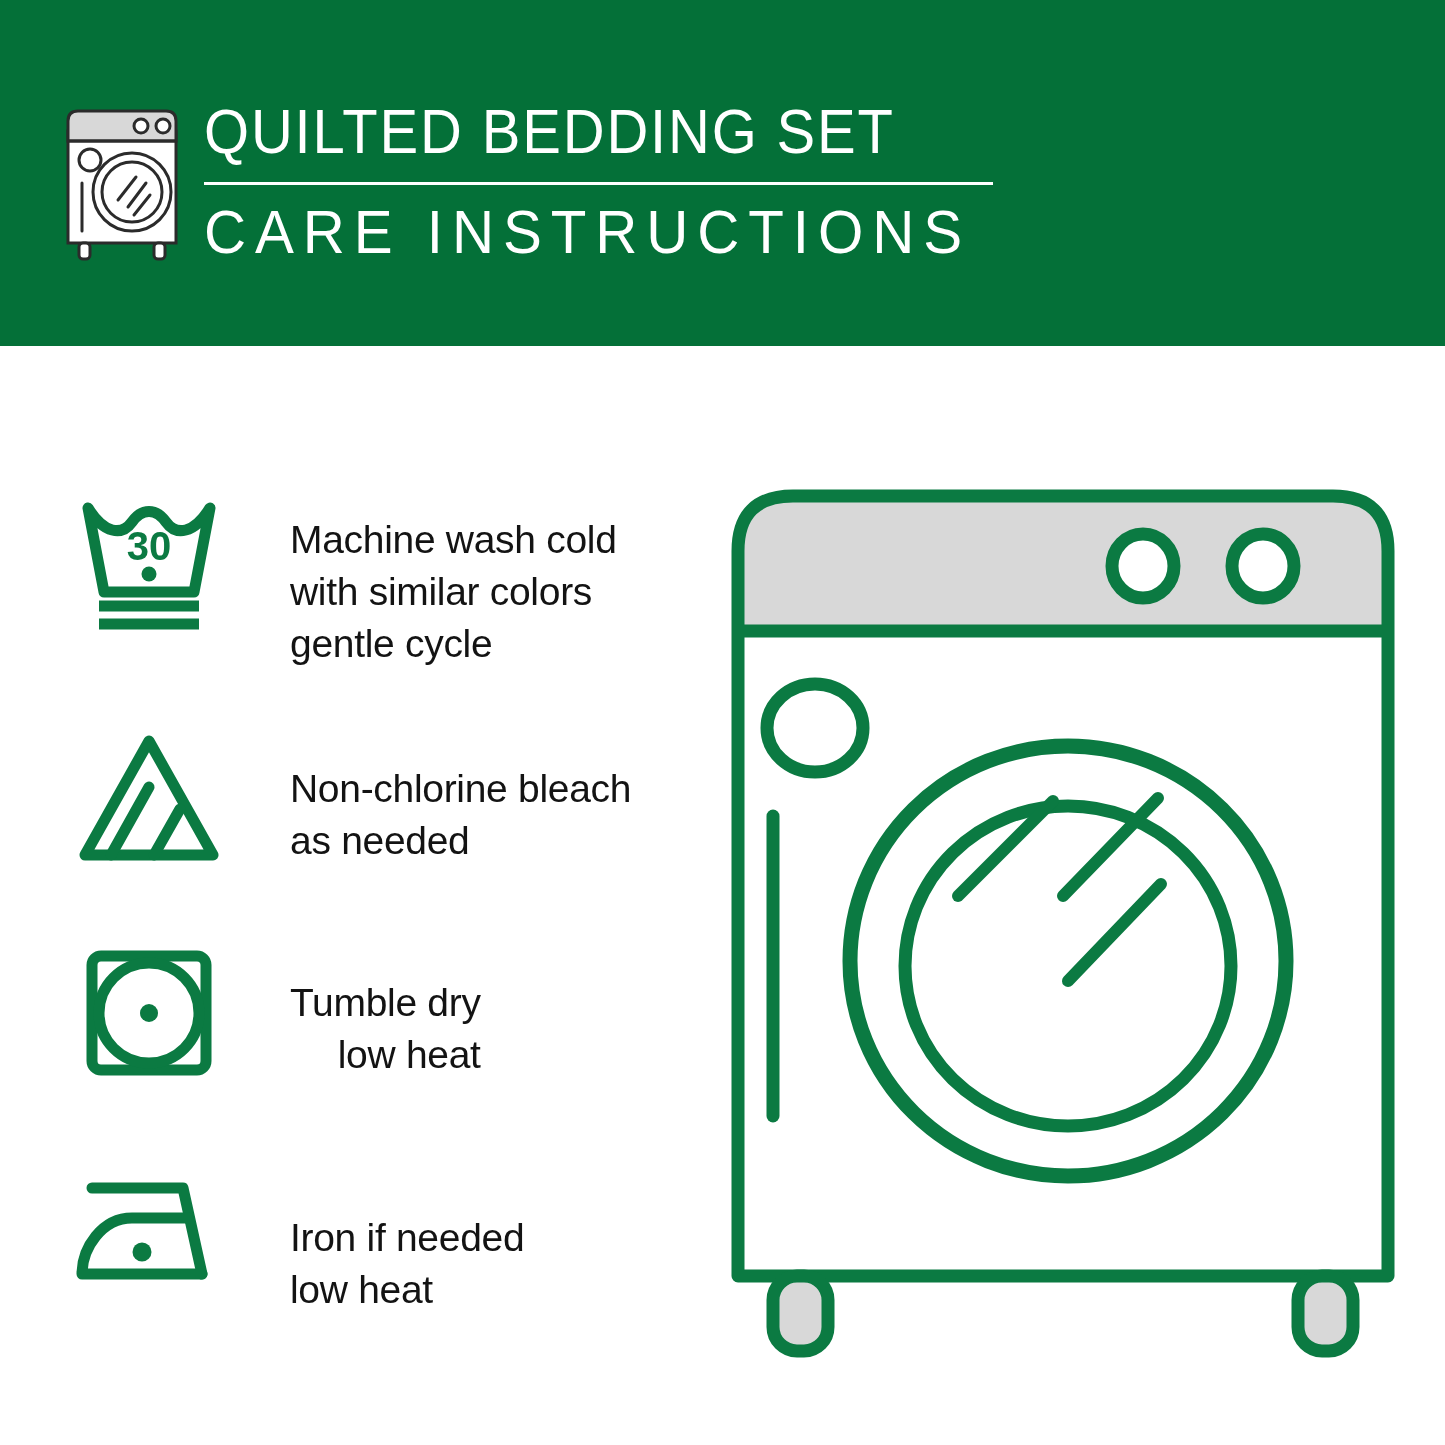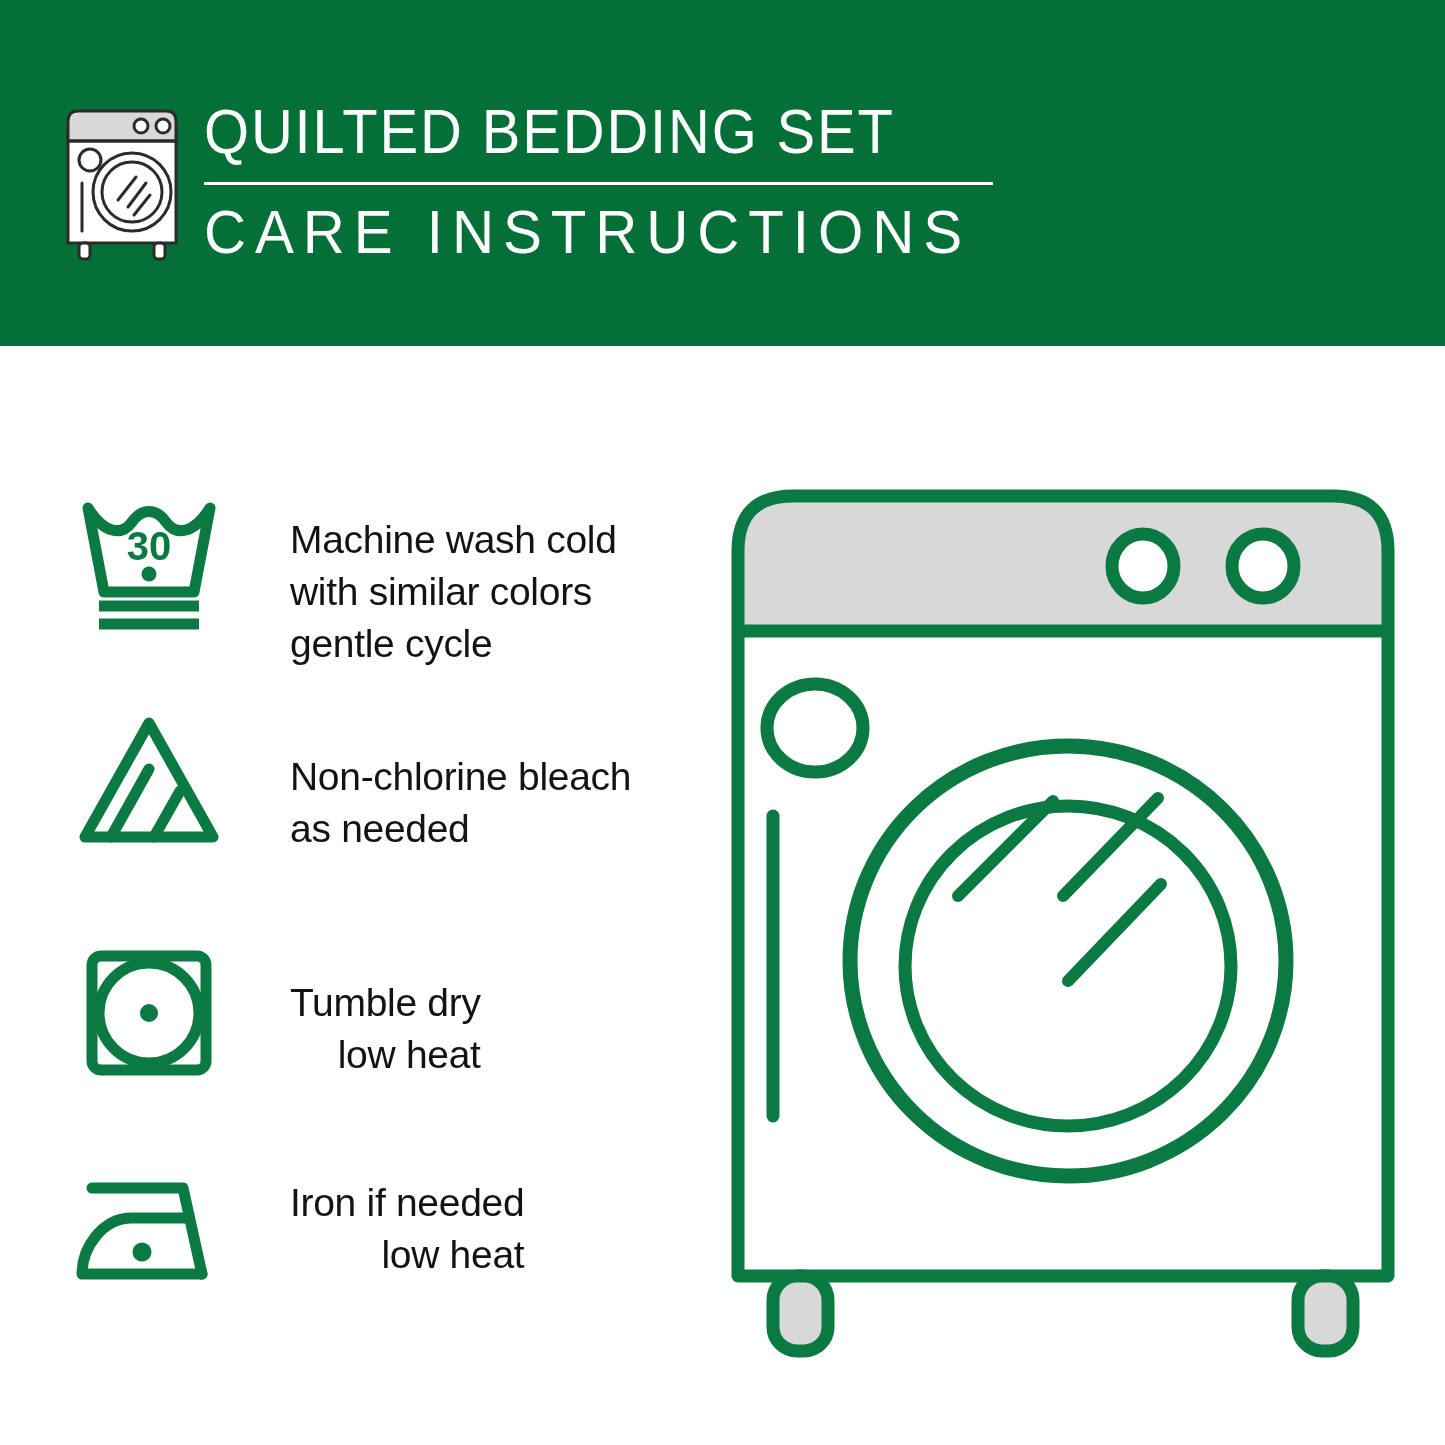--- a/index.html
+++ b/index.html
@@ -101,26 +101,26 @@
     font-family: "Liberation Sans", sans-serif;
     font-size: 39px;
     font-weight: 400;
     line-height: 1.33;
     letter-spacing: -0.3px;
     white-space: pre-line;
   }
 
   #care-row-0 { top: 136px; }
   #care-row-0 .care-text { margin-top: 32px; }
-  #care-row-1 { top: 357px; align-items: center; }
+  #care-row-1 { top: 375px; }
   #care-row-1 .care-text { margin-top: 42px; }
   #care-row-2 { top: 588px; }
   #care-row-2 .care-text { margin-top: 43px; text-align: right; }
   #care-row-3 { top: 806px; }
-  #care-row-3 .care-text { margin-top: 25px; text-align: right; }
+  #care-row-3 .care-text { margin-top: 60px; }
 
   
   #washer {
     position: absolute;
     left: 718px;
     top: 130px;
     width: 690px;
     height: 890px;
   }
   #washer svg { display: block; width: 100%; height: 100%; }

